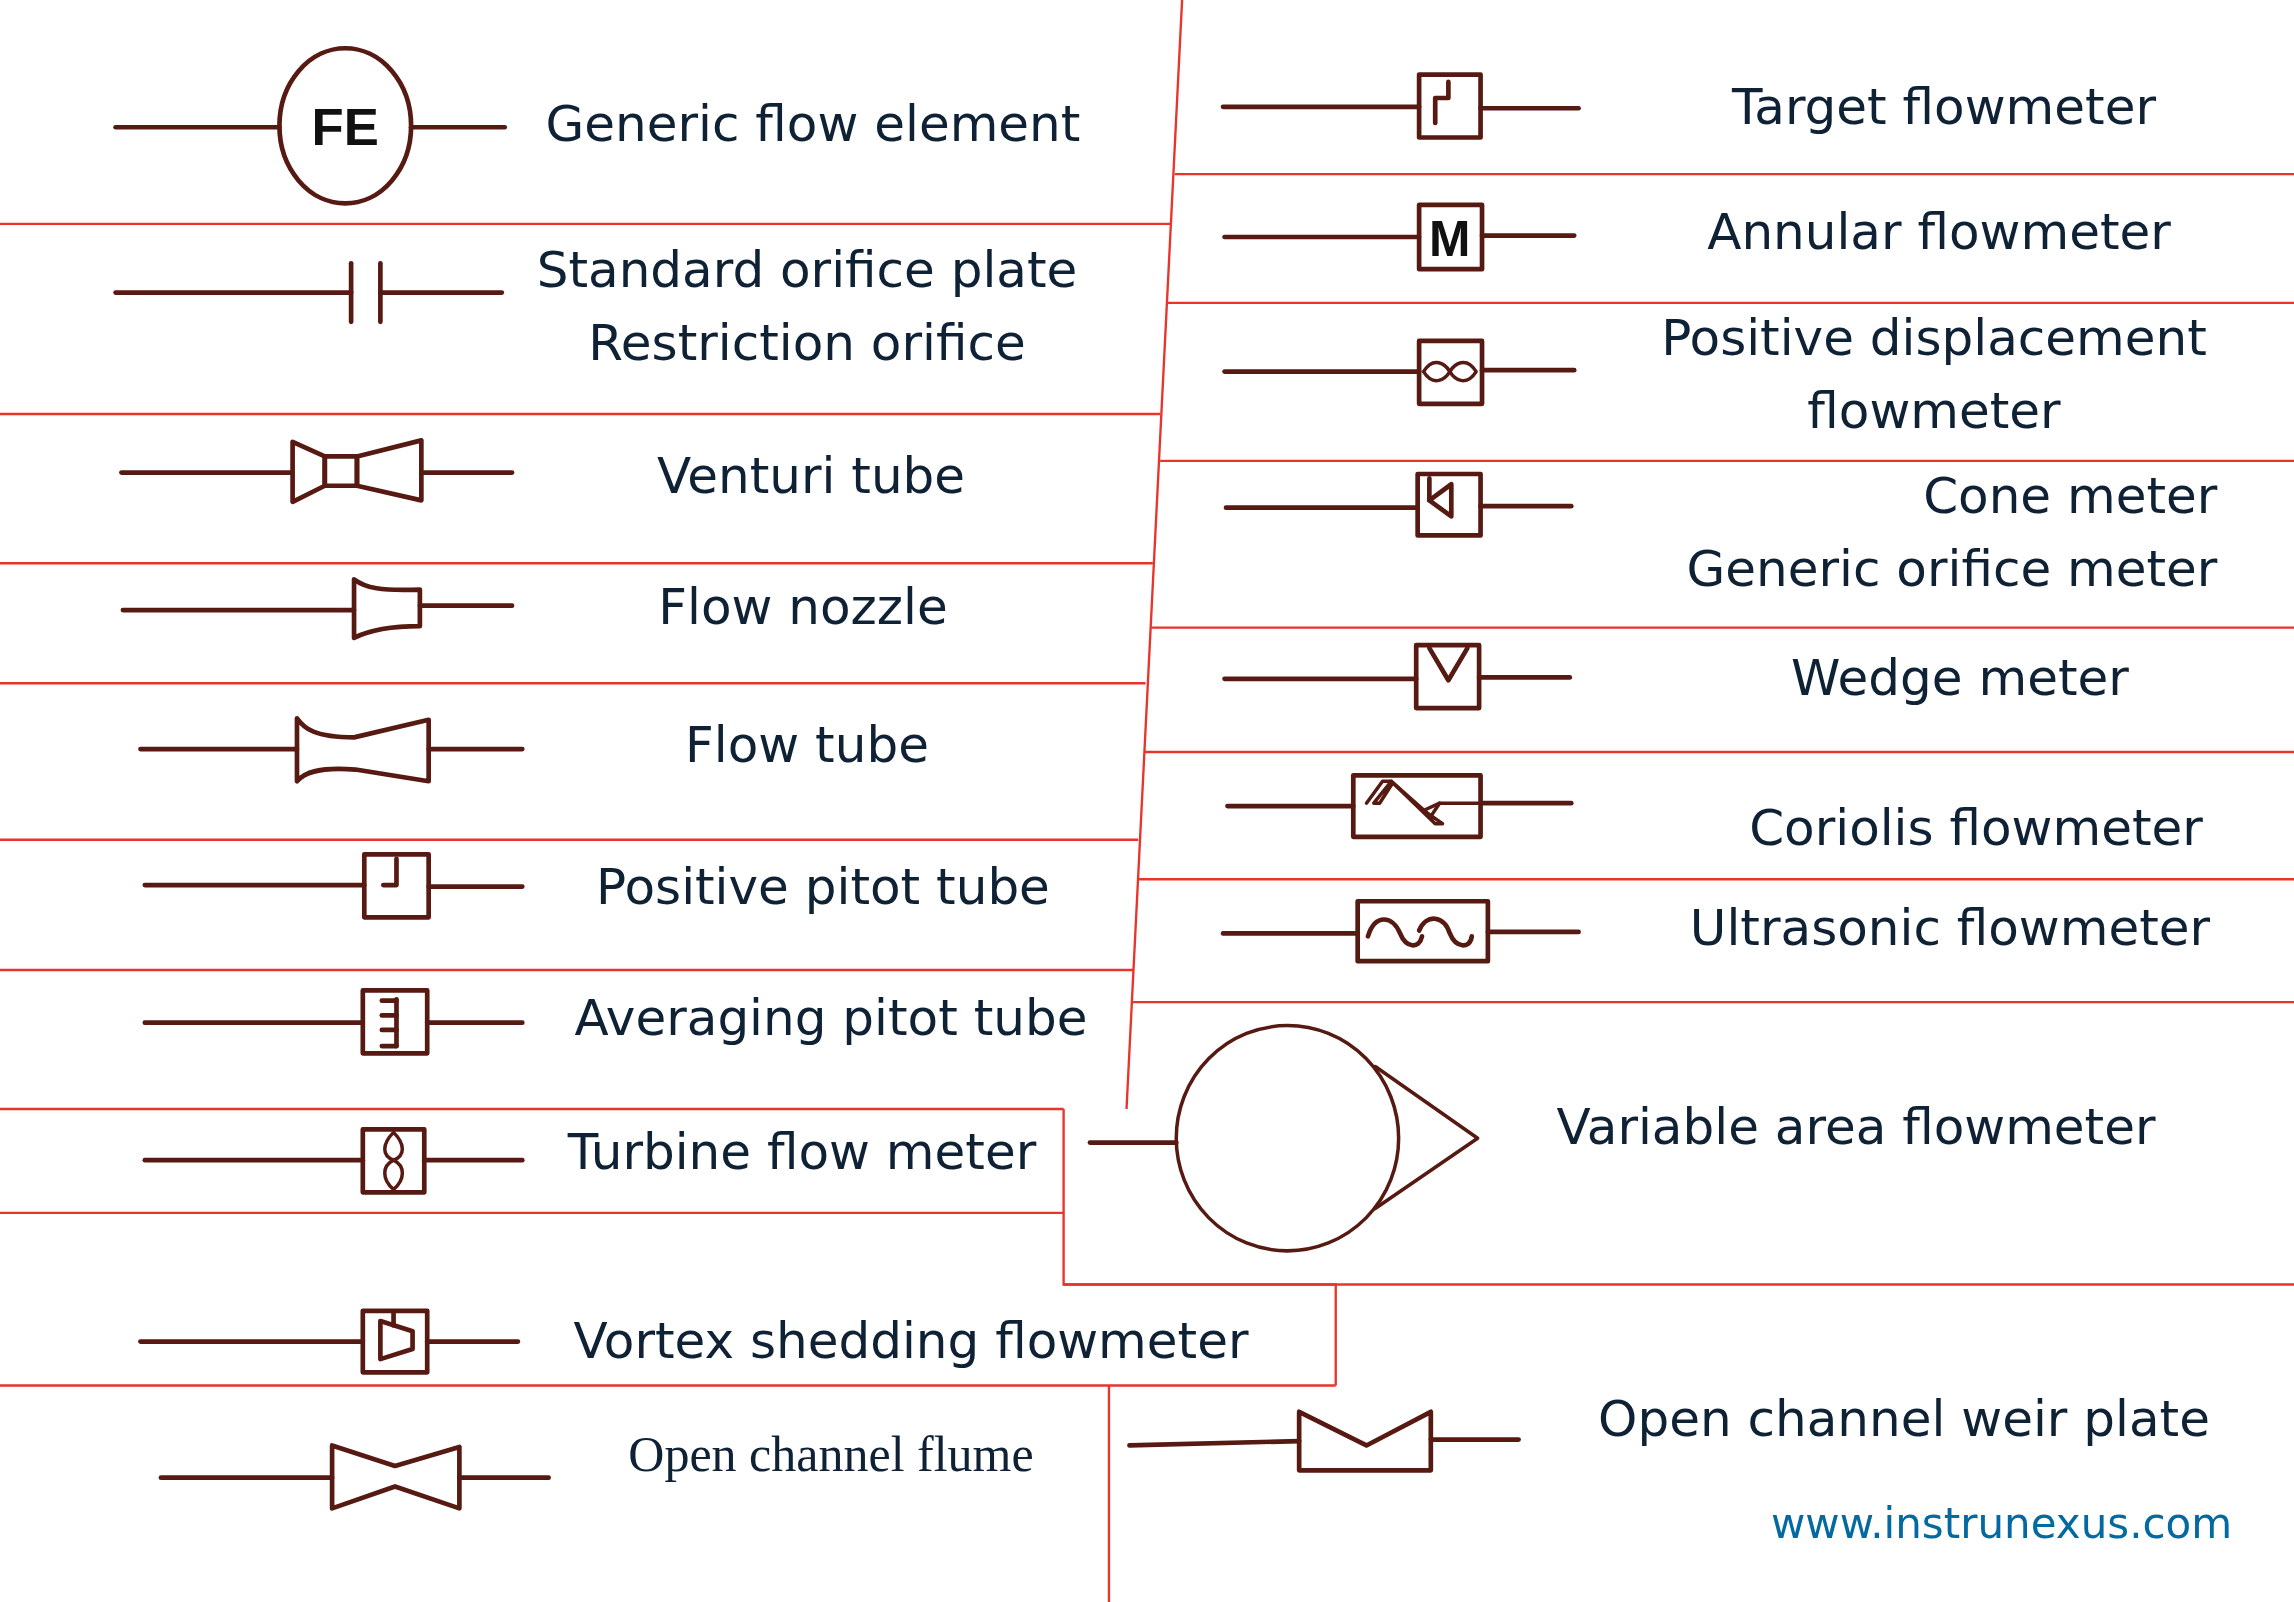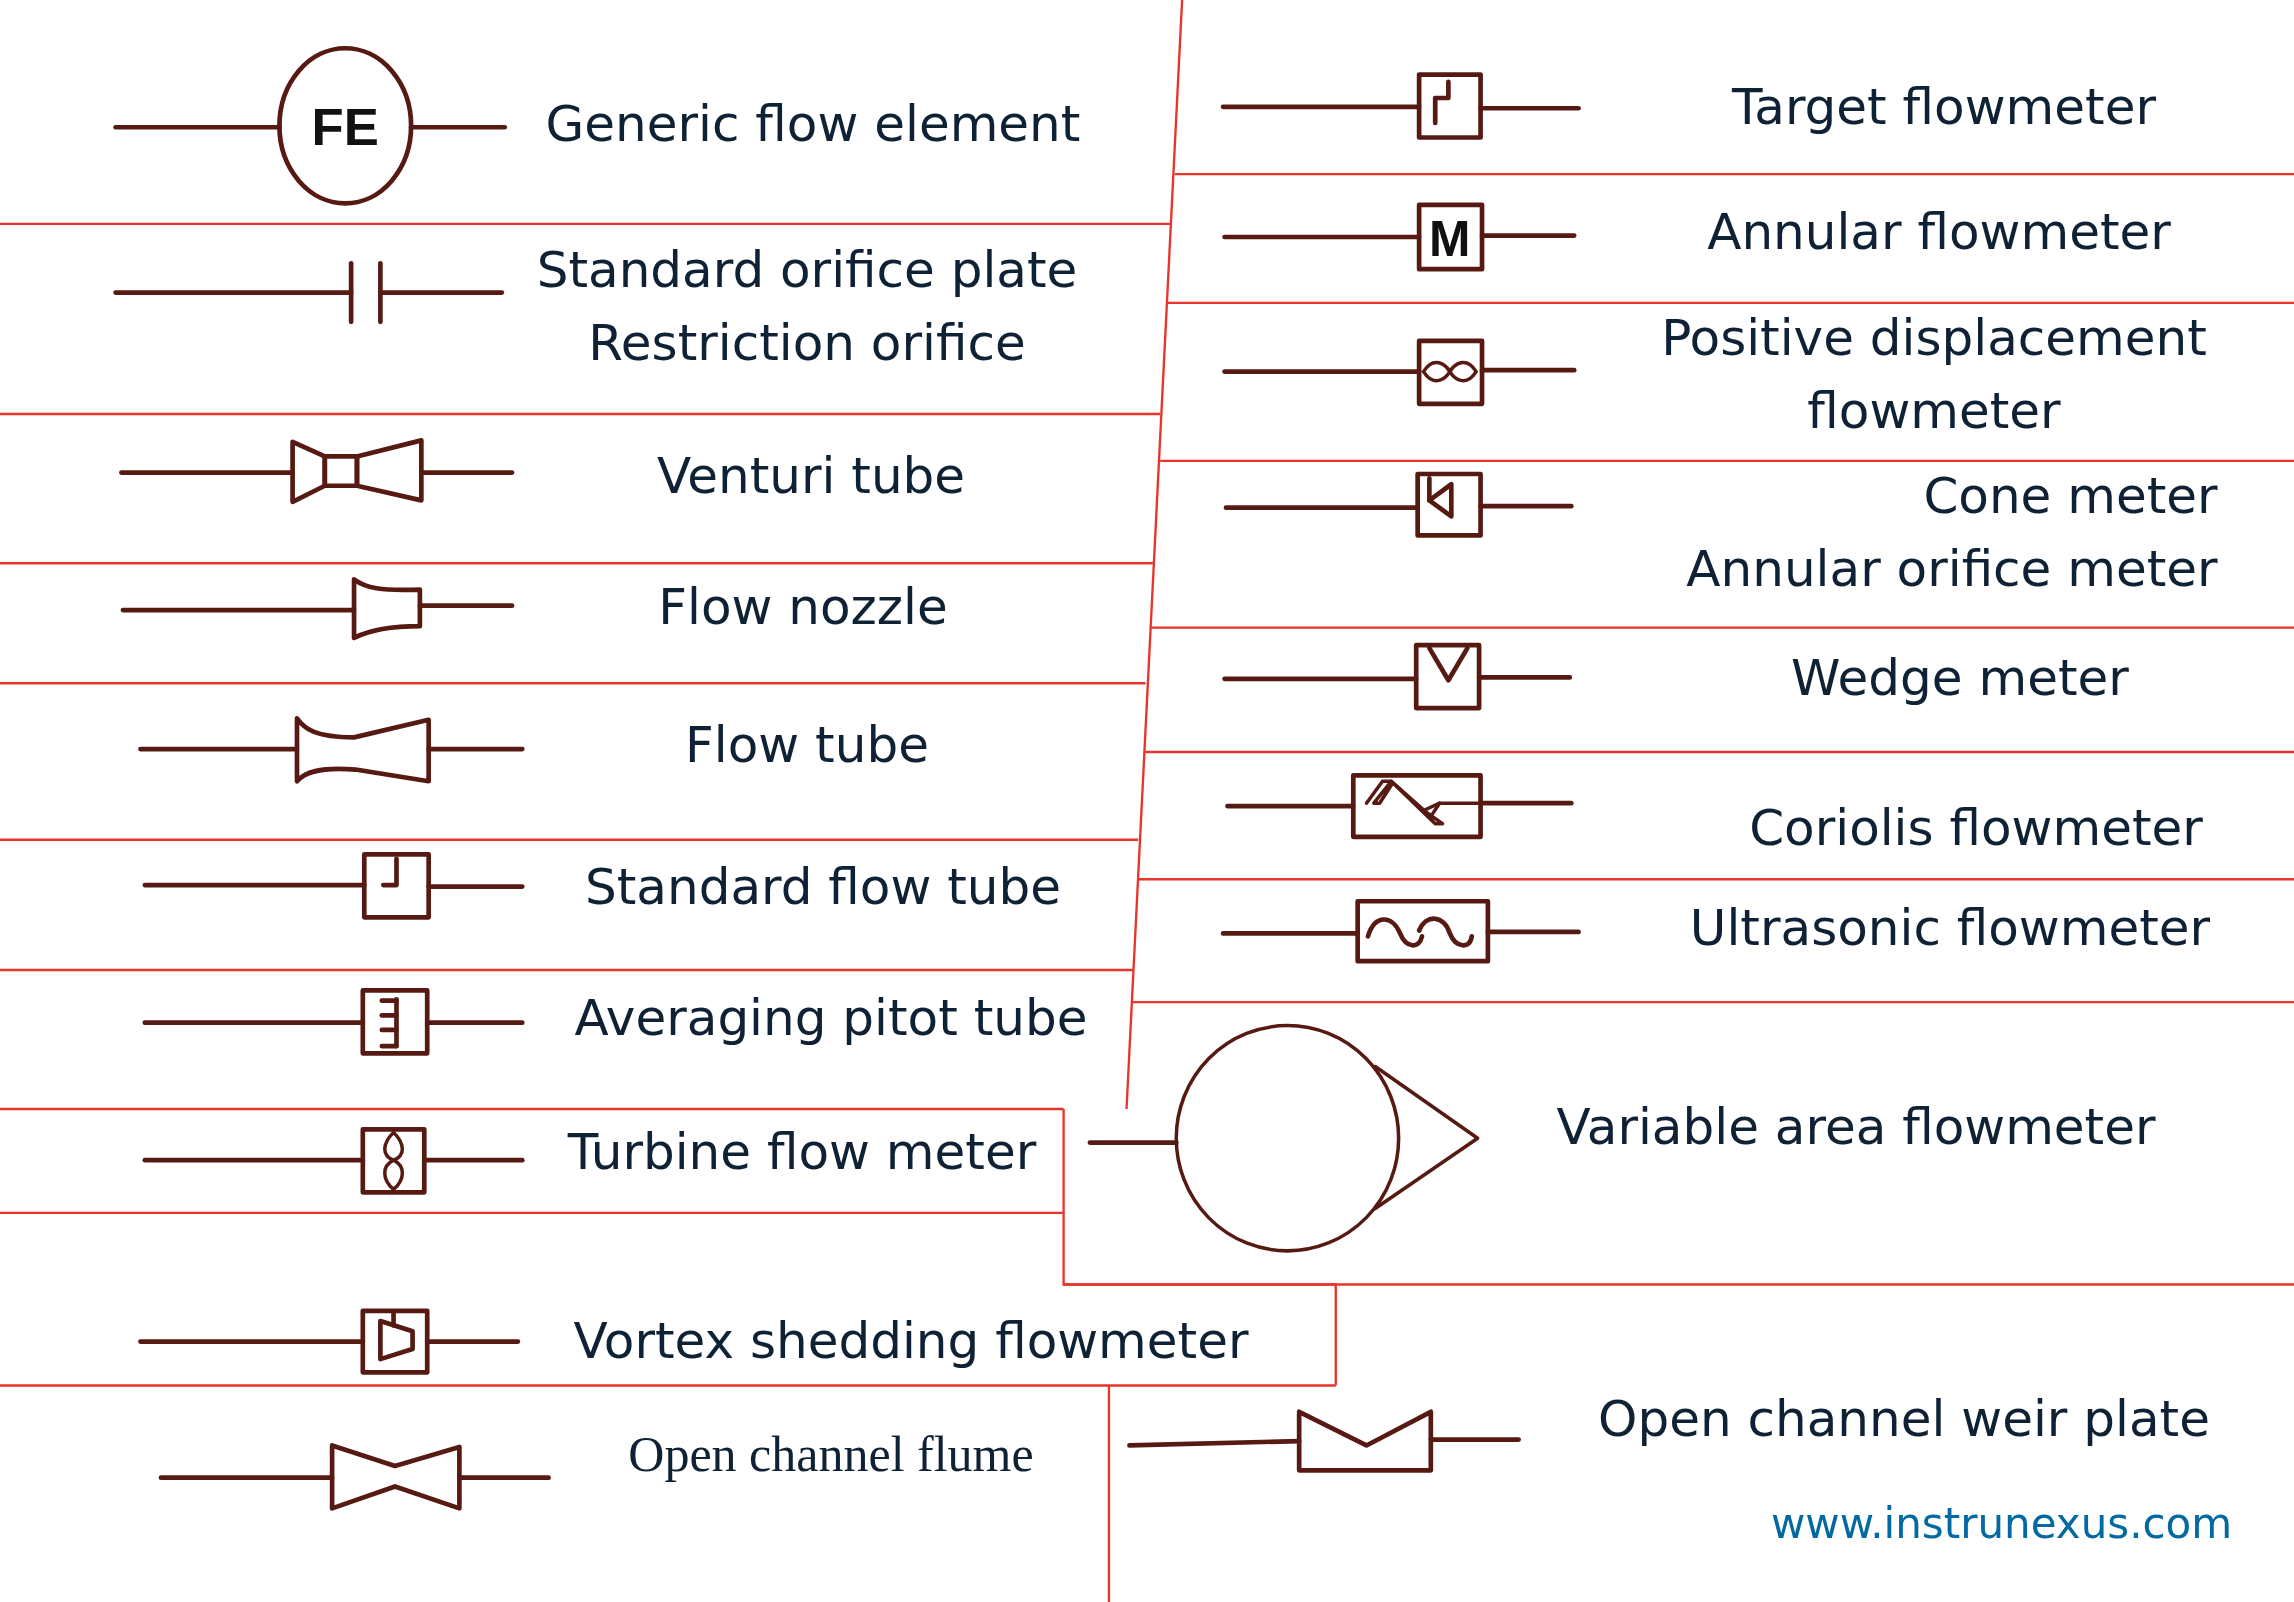--- a/index.html
+++ b/index.html
@@ -182,21 +182,21 @@
 <div class="label" style="left:811px; top:440px;">
       <span>Venturi tube</span>
     </div>
 <div class="label" style="left:803px; top:571px;">
       <span>Flow nozzle</span>
     </div>
 <div class="label" style="left:807px; top:709px;">
       <span>Flow tube</span>
     </div>
 <div class="label" style="left:823px; top:851px;">
-      <span>Standard flow tube</span>
+      <span>Positive pitot tube</span>
     </div>
 <div class="label" style="left:831px; top:982px;">
       <span>Averaging pitot tube</span>
     </div>
 <div class="label" style="left:802px; top:1116px;text-align:right;">
       <span>Turbine flow meter</span>
     </div>
 <div class="label" style="left:911px; top:1305px;">
       <span>Vortex shedding flowmeter</span>
     </div>
@@ -209,21 +209,21 @@
     </div>
 <div class="label" style="left:1939px; top:196px;">
       <span>Annular flowmeter</span>
     </div>
 <div class="label" style="left:1934px; top:302px;">
       <span>Positive displacement</span>
       <span>flowmeter</span>
     </div>
 <div class="label" style="left:1952px; top:460px;text-align:right;">
       <span>Cone meter</span>
-      <span>Annular orifice meter</span>
+      <span>Generic orifice meter</span>
     </div>
 <div class="label" style="left:1960px; top:642px;">
       <span>Wedge meter</span>
     </div>
 <div class="label" style="left:1947px; top:792px;margin-left:29px;">
       <span>Coriolis flowmeter</span>
     </div>
 <div class="label" style="left:1950px; top:892px;">
       <span>Ultrasonic flowmeter</span>
     </div>

